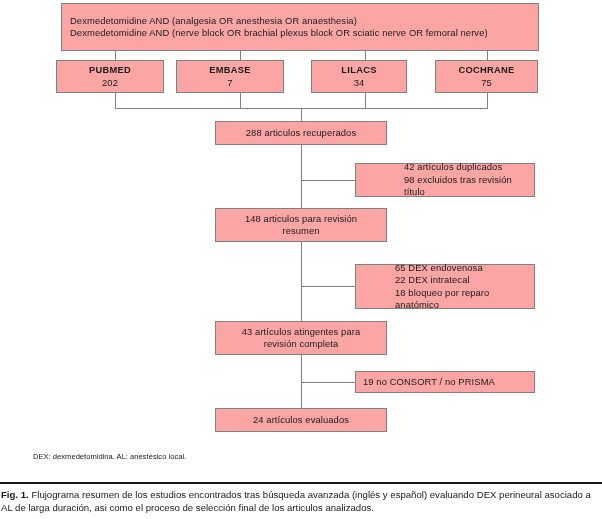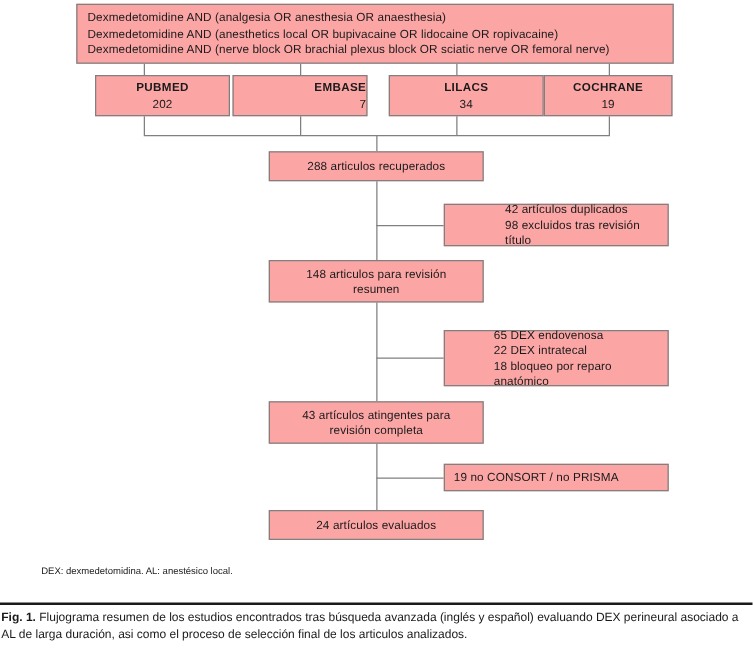--- a/index.html
+++ b/index.html
@@ -63,23 +63,23 @@
   .db-box .db-name {
     font-weight: bold;
     font-size: 9.3px;
     line-height: 11.5px;
     letter-spacing: 0.3px;
   }
   .db-box .db-count {
     font-size: 9.4px;
     line-height: 11.5px;
   }
-  #db-0 { left: 76px;  width: 108px; }
-  #db-1 { left: 186px; width: 108px; align-items: flex-end; }
-  #db-2 { left: 311px; width: 124px; }
+  #db-0 { left: 56px;  width: 108px; }
+  #db-1 { left: 176px; width: 108px; }
+  #db-2 { left: 311px; width: 96px; }
   #db-3 { left: 435px; width: 103px; }
 
   
   .main-box { left: 215px; width: 172px; }
   #main-0 { top: 121px; height: 24px; justify-content: center; }
   #main-1 { top: 208px; height: 34px; }
   #main-2 { top: 321px; height: 34px; }
   #main-3 { top: 408px; height: 24px; }
 
   
@@ -132,21 +132,20 @@
   }
   #caption .fig-label { font-weight: bold; }
 </style>
 </head>
 <body>
 
 <div class="stage">
 
   <div class="box left" id="search-box">
     <span class="line">Dexmedetomidine AND (analgesia OR anesthesia OR anaesthesia)</span>
-    <span class="line">Dexmedetomidine AND (anesthetics local OR bupivacaine OR lidocaine OR ropivacaine)</span>
     <span class="line">Dexmedetomidine AND (nerve block OR brachial plexus block OR sciatic nerve OR femoral nerve)</span>
   </div>
 
   <div class="vline" style="left:115px; top:51px; height:9px;"></div>
   <div class="vline" style="left:240px; top:51px; height:9px;"></div>
   <div class="vline" style="left:365px; top:51px; height:9px;"></div>
   <div class="vline" style="left:487px; top:51px; height:9px;"></div>
 
   <div class="box db-box" id="db-0">
     <span class="db-name">PUBMED</span>
@@ -155,21 +154,21 @@
   <div class="box db-box" id="db-1">
     <span class="db-name">EMBASE</span>
     <span class="db-count">7</span>
   </div>
   <div class="box db-box" id="db-2">
     <span class="db-name">LILACS</span>
     <span class="db-count">34</span>
   </div>
   <div class="box db-box" id="db-3">
     <span class="db-name">COCHRANE</span>
-    <span class="db-count">19</span>
+    <span class="db-count">75</span>
   </div>
 
   <div class="vline" style="left:115px; top:93px; height:15px;"></div>
   <div class="vline" style="left:240px; top:93px; height:15px;"></div>
   <div class="vline" style="left:365px; top:93px; height:15px;"></div>
   <div class="vline" style="left:487px; top:93px; height:15px;"></div>
   <div class="hline" style="left:115px; top:108px; width:373px;"></div>
   <div class="vline" style="left:301px; top:108px; height:13px;"></div>
 
   <div class="box center main-box" id="main-0">

